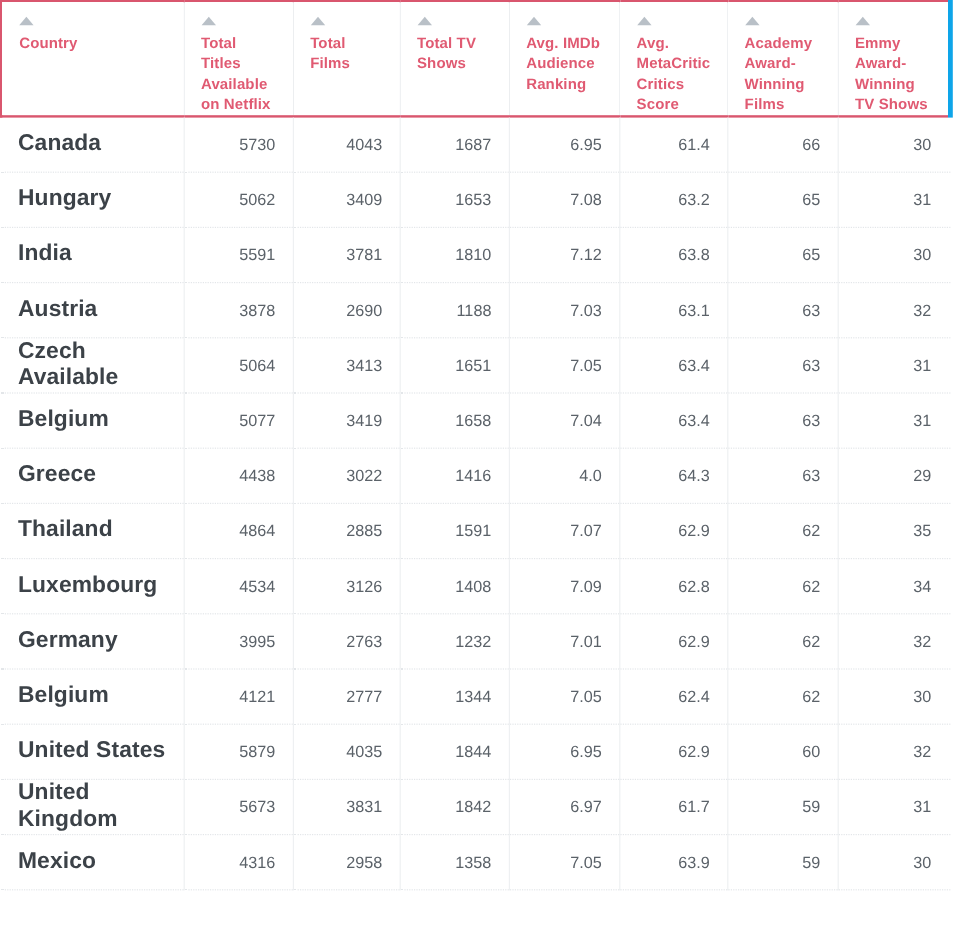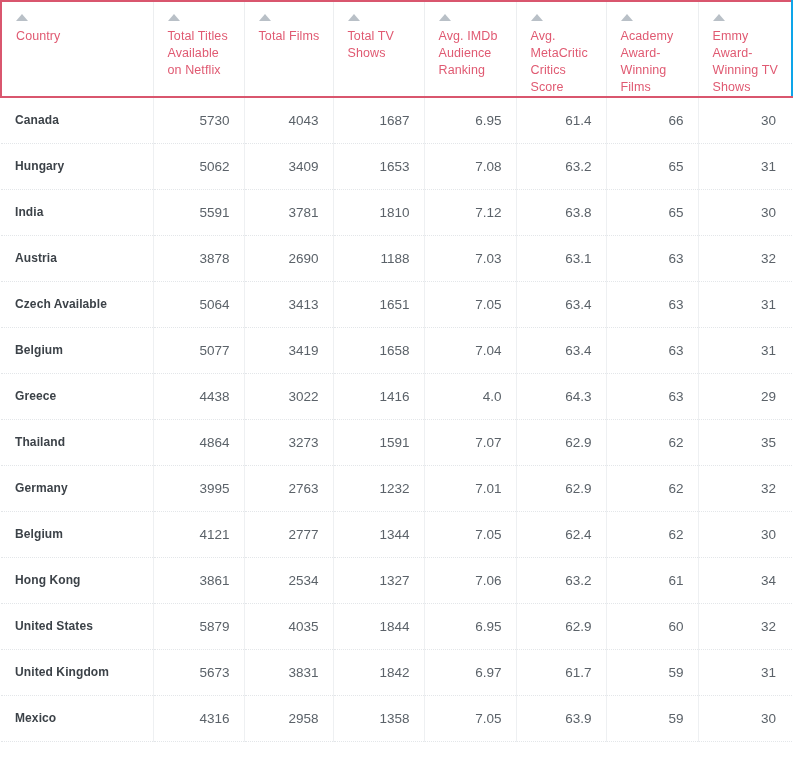--- a/index.html
+++ b/index.html
@@ -44,38 +44,38 @@
     border-top: 2px solid #d9566e;
     border-bottom: 2px solid #d9566e;
     border-right: 1px solid #eceef0;
     background: #ffffff;
     position: relative;
   }
   th.col-head:first-child {
     border-left: 2px solid #d9566e;
   }
   th.col-head:last-child {
-    border-right: 2px solid #0ea5e9;
+    border-right: 4px solid #0ea5e9;
   }
 
   .sort-icon {
     display: block;
     width: 0;
     height: 0;
     border-left: 6px solid transparent;
     border-right: 6px solid transparent;
     border-bottom: 7px solid #b9c0c7;
     margin: 4px 0 7px 0;
   }
 
   .head-label {
     display: block;
     color: #e05a72;
     font-size: 12.5px;
-    font-weight: normal;
+    font-weight: bold;
     line-height: 17px;
     letter-spacing: 0.1px;
   }
 
   
   tbody tr.data-row {
     height: 46px;
   }
 
   tbody td {
@@ -89,21 +89,21 @@
   }
   tbody td:last-child {
     border-right: none;
     padding-right: 16px;
   }
 
   td.country-cell {
     text-align: left;
     color: #3c4248;
     font-weight: bold;
-    font-size: 12px;
+    font-size: 19px;
     letter-spacing: 0.1px;
   }
 
   td.num-cell {
     text-align: right;
   }
 
   
   col.c-country { width: 152px; }
   col.c-titles  { width: 91px; }
@@ -232,26 +232,36 @@
           <td class="num-cell">3022</td>
           <td class="num-cell">1416</td>
           <td class="num-cell">4.0</td>
           <td class="num-cell">64.3</td>
           <td class="num-cell">63</td>
           <td class="num-cell">29</td>
         </tr>
         <tr class="data-row">
           <td class="country-cell">Thailand</td>
           <td class="num-cell">4864</td>
-          <td class="num-cell">3273</td>
+          <td class="num-cell">2885</td>
           <td class="num-cell">1591</td>
           <td class="num-cell">7.07</td>
           <td class="num-cell">62.9</td>
           <td class="num-cell">62</td>
           <td class="num-cell">35</td>
+        </tr>
+        <tr class="data-row">
+          <td class="country-cell">Luxembourg</td>
+          <td class="num-cell">4534</td>
+          <td class="num-cell">3126</td>
+          <td class="num-cell">1408</td>
+          <td class="num-cell">7.09</td>
+          <td class="num-cell">62.8</td>
+          <td class="num-cell">62</td>
+          <td class="num-cell">34</td>
         </tr>
         <tr class="data-row">
           <td class="country-cell">Germany</td>
           <td class="num-cell">3995</td>
           <td class="num-cell">2763</td>
           <td class="num-cell">1232</td>
           <td class="num-cell">7.01</td>
           <td class="num-cell">62.9</td>
           <td class="num-cell">62</td>
           <td class="num-cell">32</td>
@@ -260,30 +270,20 @@
           <td class="country-cell">Belgium</td>
           <td class="num-cell">4121</td>
           <td class="num-cell">2777</td>
           <td class="num-cell">1344</td>
           <td class="num-cell">7.05</td>
           <td class="num-cell">62.4</td>
           <td class="num-cell">62</td>
           <td class="num-cell">30</td>
         </tr>
         <tr class="data-row">
-          <td class="country-cell">Hong Kong</td>
-          <td class="num-cell">3861</td>
-          <td class="num-cell">2534</td>
-          <td class="num-cell">1327</td>
-          <td class="num-cell">7.06</td>
-          <td class="num-cell">63.2</td>
-          <td class="num-cell">61</td>
-          <td class="num-cell">34</td>
-        </tr>
-        <tr class="data-row">
           <td class="country-cell">United States</td>
           <td class="num-cell">5879</td>
           <td class="num-cell">4035</td>
           <td class="num-cell">1844</td>
           <td class="num-cell">6.95</td>
           <td class="num-cell">62.9</td>
           <td class="num-cell">60</td>
           <td class="num-cell">32</td>
         </tr>
         <tr class="data-row">

